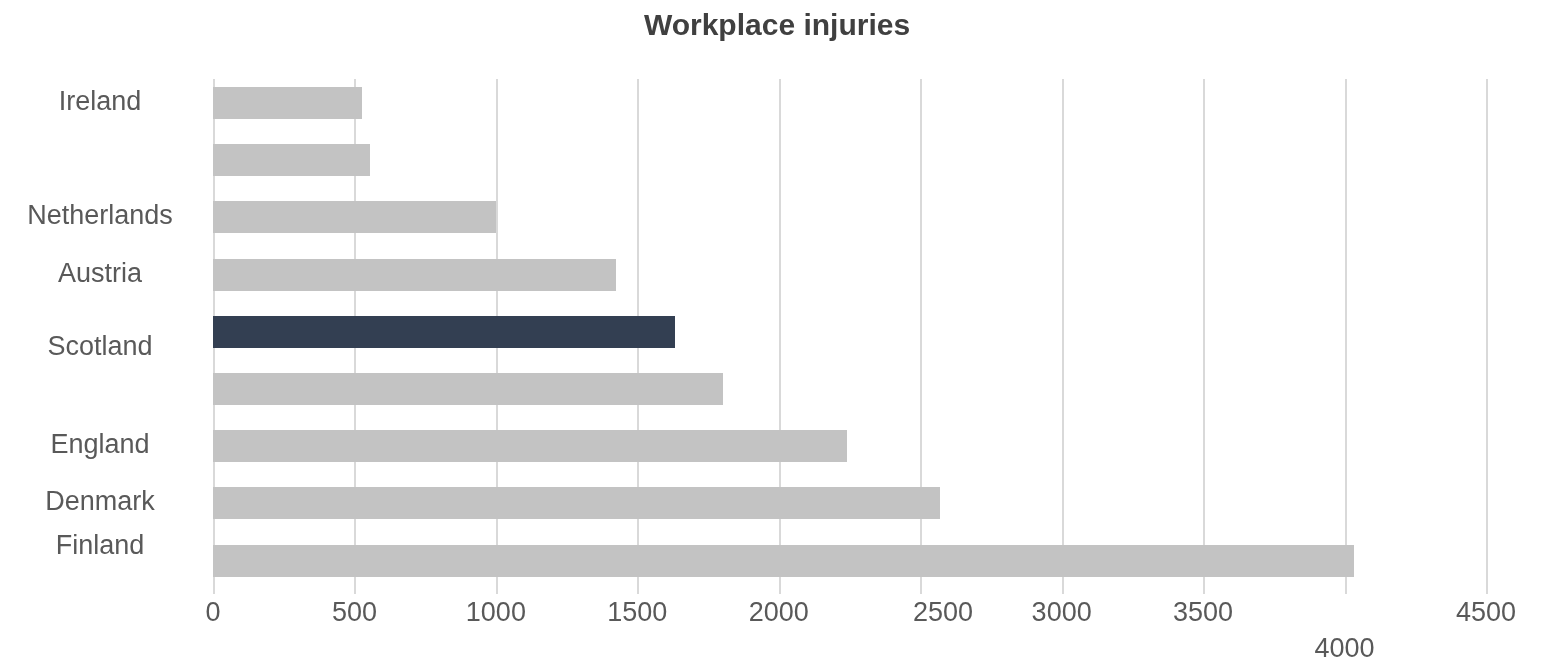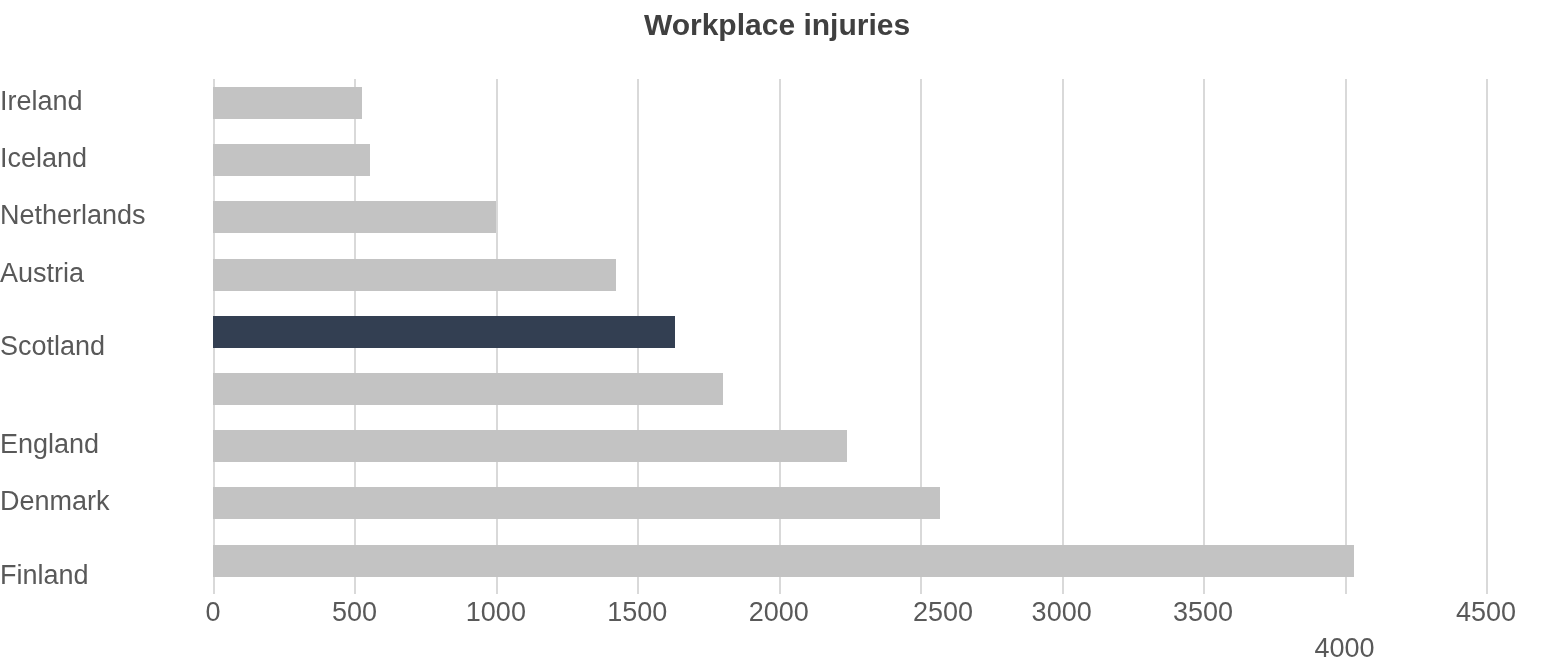--- a/index.html
+++ b/index.html
@@ -105,43 +105,42 @@
     position: absolute;
     left: 0;
     top: 79px;
     width: 200px;
     height: 506px;
   }
   .cat-label {
     position: absolute;
     right: 0;
     width: 200px;
-    text-align: left;
+    text-align: center;
     font-size: 27px;
     color: #595959;
     white-space: nowrap;
     line-height: 32px;
   }
 </style>
 </head>
 <body>
 
 <div class="chart-root">
 
   <div class="chart-title">Workplace injuries</div>
 
   <div class="cat-labels">
       <div class="cat-label" style="top: 6px;">Ireland</div>
-      <div class="cat-label" style="top: 63.2px;">Iceland</div>
       <div class="cat-label" style="top: 120.4px;">Netherlands</div>
       <div class="cat-label" style="top: 177.6px;">Austria</div>
       <div class="cat-label" style="top: 234.8px; margin-top: 16px;">Scotland</div>
       <div class="cat-label" style="top: 349.2px;">England</div>
       <div class="cat-label" style="top: 406.4px; padding-left: 40px;">Denmark</div>
-      <div class="cat-label" style="top: 480px;">Finland</div>
+      <div class="cat-label" style="top: 450px;">Finland</div>
     </div>
 
   <div class="plot-area">
     <div class="gridlines">
         <div class="gridline zero" style="left: 0px;"></div>
         <div class="gridline" style="left: 141.444px;"></div>
         <div class="gridline" style="left: 282.889px;"></div>
         <div class="gridline" style="left: 424.333px;"></div>
         <div class="gridline" style="left: 565.778px;"></div>
         <div class="gridline" style="left: 707.222px;"></div>

